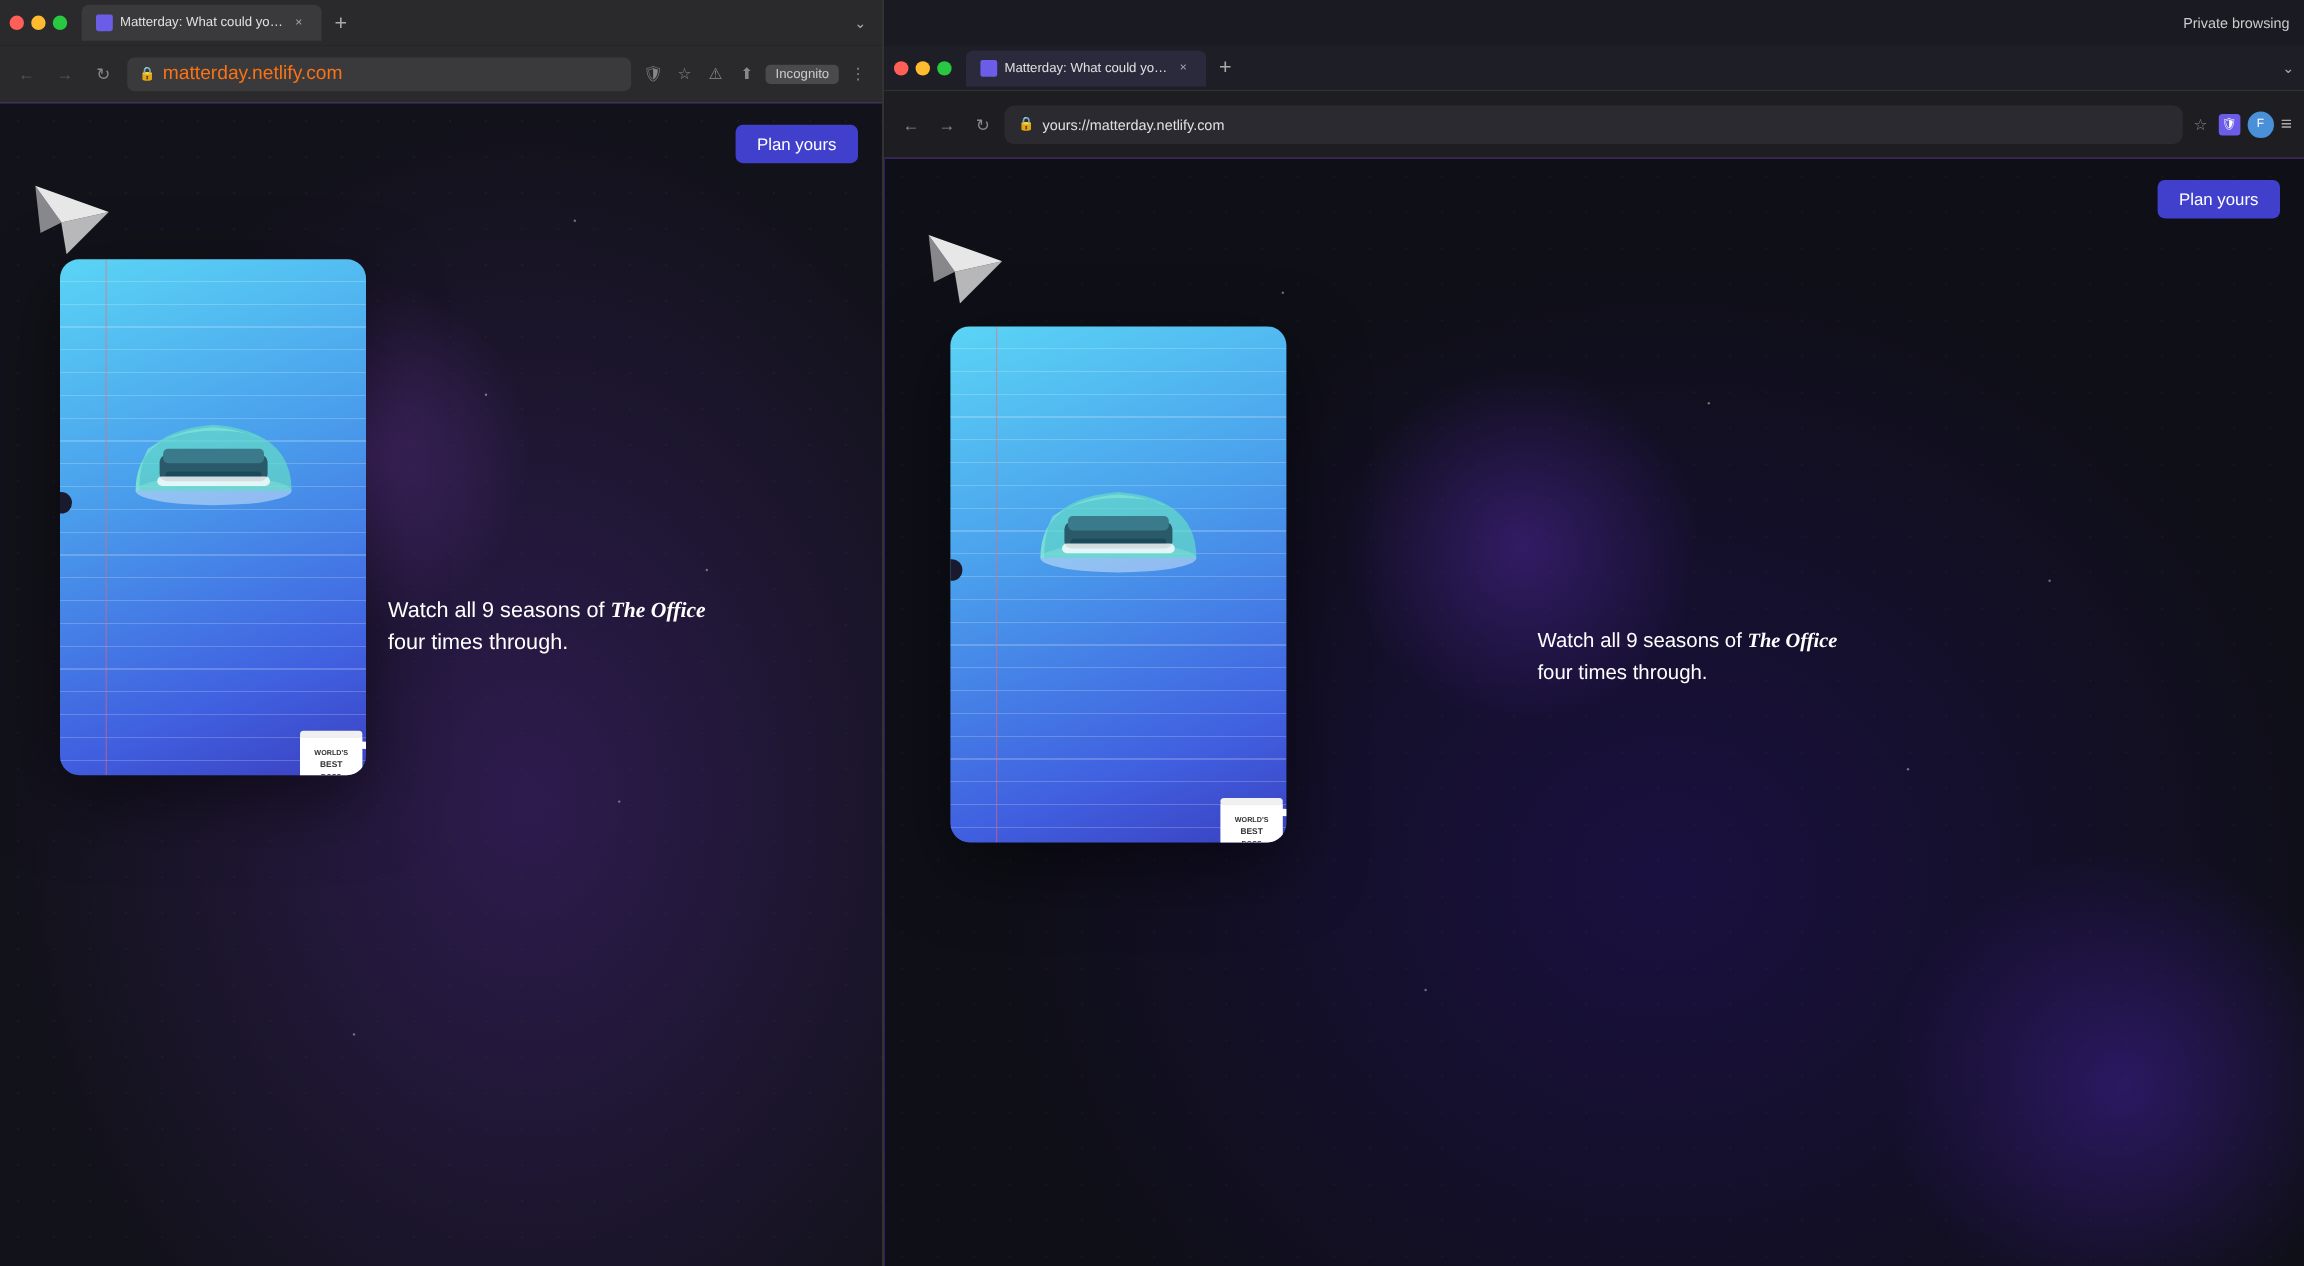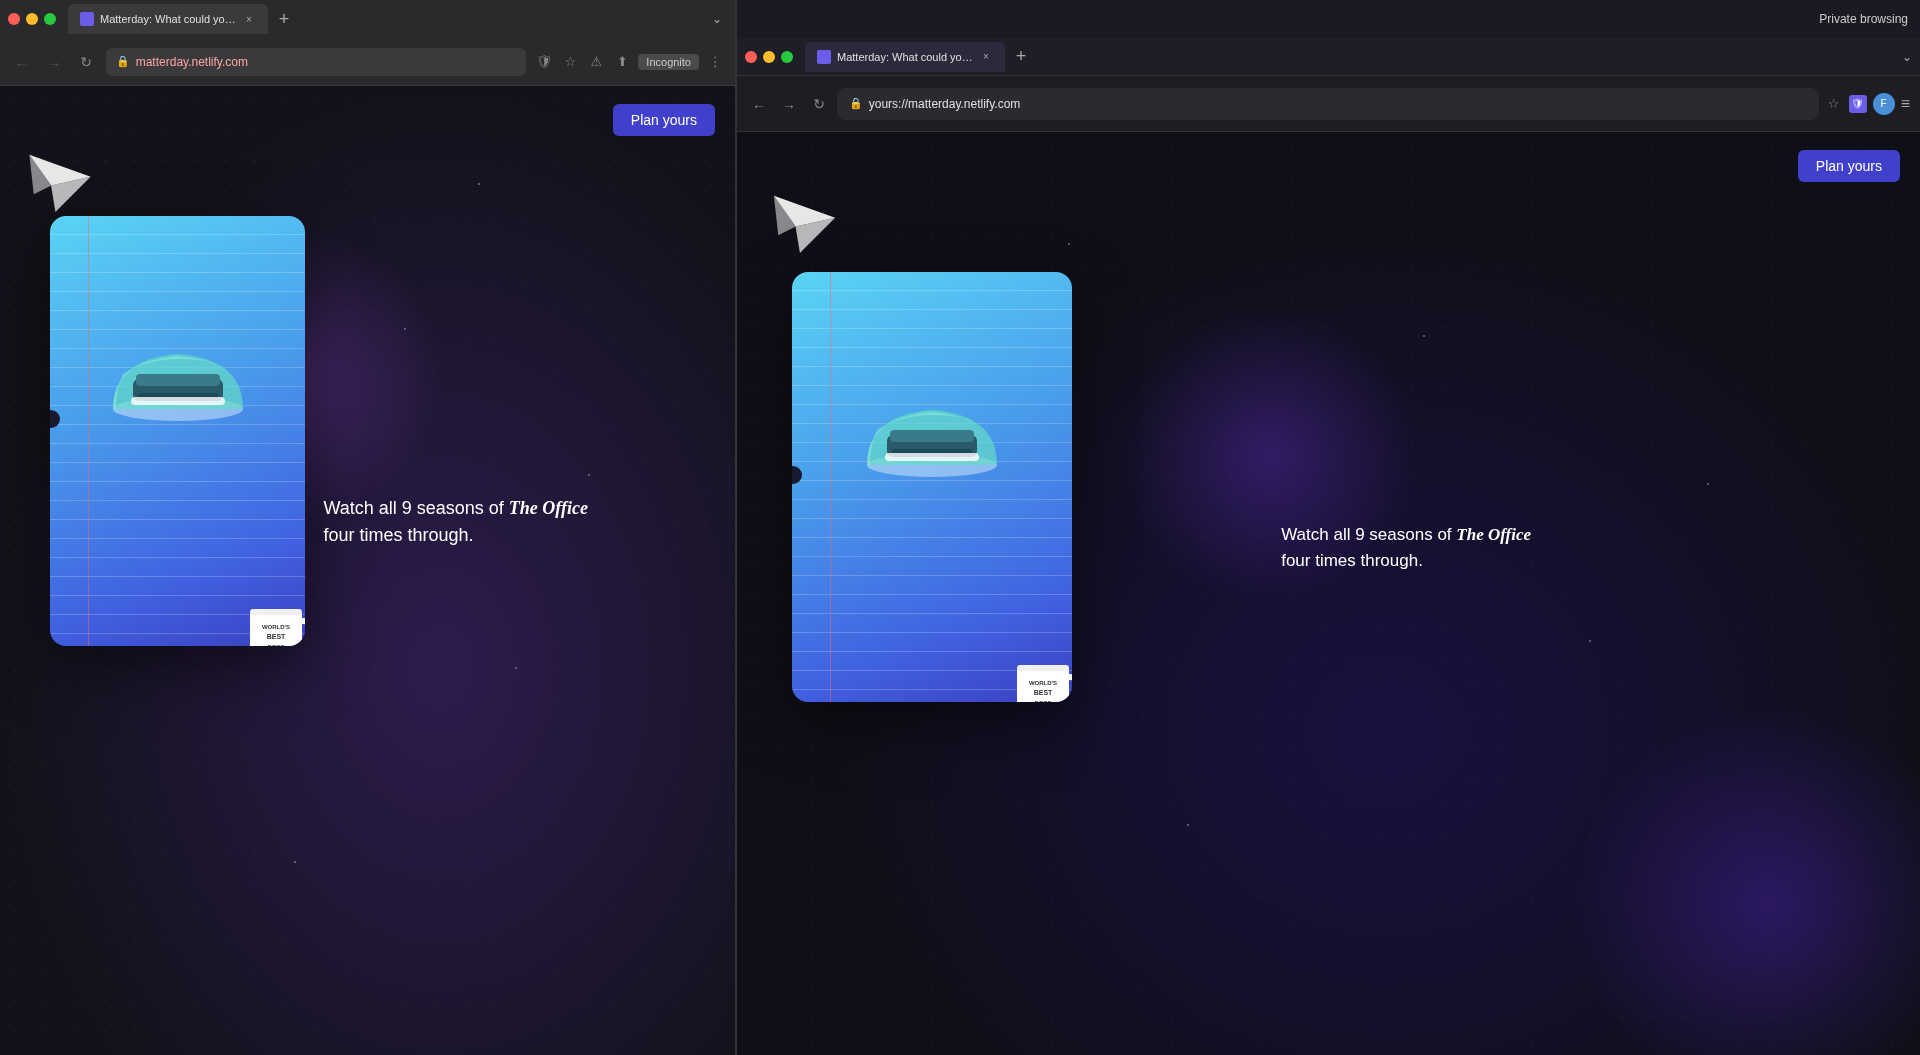--- a/index.html
+++ b/index.html
@@ -159,22 +159,22 @@
       padding: 0 10px;
       gap: 6px;
     }
 
     .url-lock {
       color: #888;
       font-size: 11px;
     }
 
     .url-text {
-      font-size: 12px;
-      color: #fca5a5;
+      font-size: 16px;
+      color: #f97316;
     }
 
     .address-bar-actions {
       display: flex;
       gap: 6px;
       align-items: center;
     }
 
     .addr-icon {
       width: 20px;

